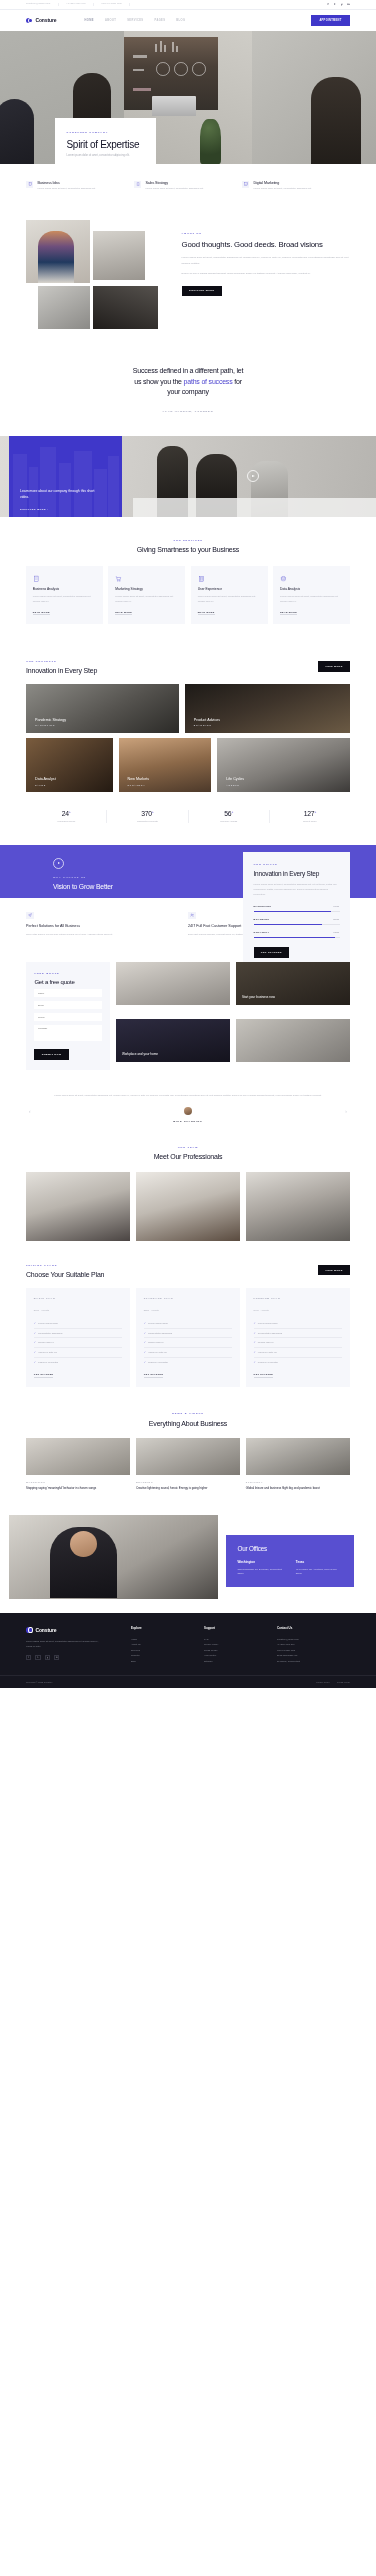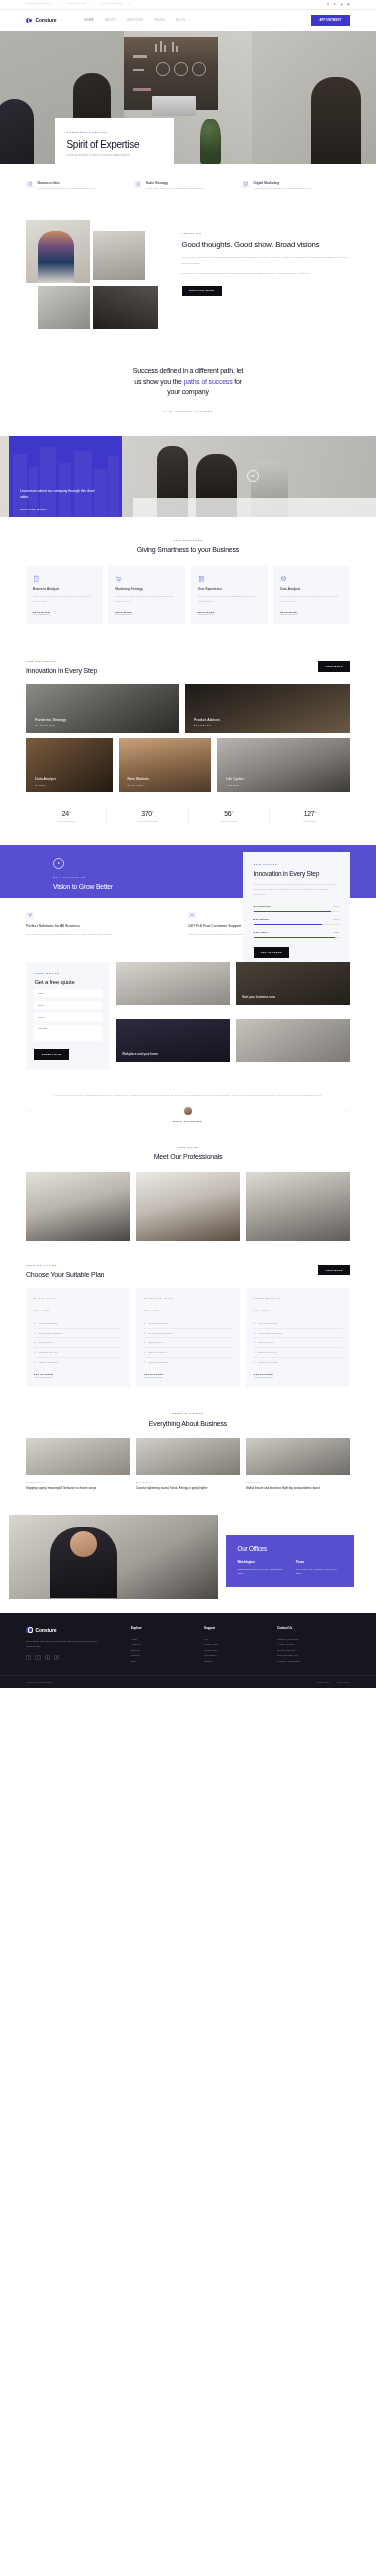--- a/index.html
+++ b/index.html
@@ -60,21 +60,21 @@
       background:linear-gradient(180deg,#d6d6d6,#aeaeae); border-radius:1px 1px 0 0; }
   .hero-p1 { position:absolute; left:-5.2px; top:68px; width:39px; height:65px;
       background:linear-gradient(160deg,#2b2b33,#1c1c22); border-radius:21px 21px 0 0; }
   .hero-p2 { position:absolute; left:73px; top:42px; width:38px; height:91px;
       background:linear-gradient(170deg,#2f2a26,#171412); border-radius:18px 18px 0 0; }
   .hero-p3 { position:absolute; right:14.6px; top:46px; width:50px; height:87px;
       background:linear-gradient(180deg,#39322c,#221e1a); border-radius:22px 22px 0 0; }
   .hero-plant { position:absolute; left:200px; top:88px; width:21px; height:45px;
       background:radial-gradient(circle at 40% 20%, #567044 0%, #2f4226 70%); border-radius:40% 40% 10% 10%; }
   .hero-card {
-    position:absolute; left:55px; top:87px; width:119px; background:#fff; padding:13px 11.5px 12.5px 11.5px;
+    position:absolute; left:55px; top:87px; width:101px; background:#fff; padding:13px 11.5px 12.5px 11.5px;
   }
   .eyebrow { font-size:2.5px; letter-spacing:0.9px; color:#5a52cf; font-weight:700; }
   .hero-title { font-size:10px; letter-spacing:-0.3px; margin-top:4.7px; font-weight:400; color:#101024; }
   .hero-sub { font-size:2.6px; color:#a9abb5; margin-top:4.2px; line-height:1.6; }
   .btn-dark {
     display:inline-block; background:#0d0d14; color:#fff; font-size:2.4px; letter-spacing:0.4px;
     font-weight:600; padding:3.7px 7.3px; border:none; cursor:pointer;
   }
 
   
@@ -404,21 +404,21 @@
   <div class="about">
     <div class="row">
       <div class="about-gallery" style="height:111px;">
         <div class="g1"></div>
         <div class="g2"></div>
         <div class="g3"></div>
         <div class="g4"></div>
       </div>
       <div class="about-text">
         <div class="eyebrow">ABOUT US</div>
-        <h2>Good thoughts. Good show. Broad visions</h2>
+        <h2>Good thoughts. Good deeds. Broad visions</h2>
         <p>Lorem ipsum dolor sit amet, consectetur adipiscing elit. Nullam nibh ex, varius eu ante vel, posuere venenatis nisi. Pellentesque sollicitudin sem at velit sodales porttitor.</p>
         <p>Donec ac orci a massa facilisis tincidunt. Nulla accumsan augue eu tristique placerat. Aliquam nibh diam, volutpat in.</p>
         <div style="margin-top:7.3px;">
           <button class="btn-dark">DISCOVER MORE</button>
         </div>
       </div>
     </div>
   </div>
 
   <div class="quote">

